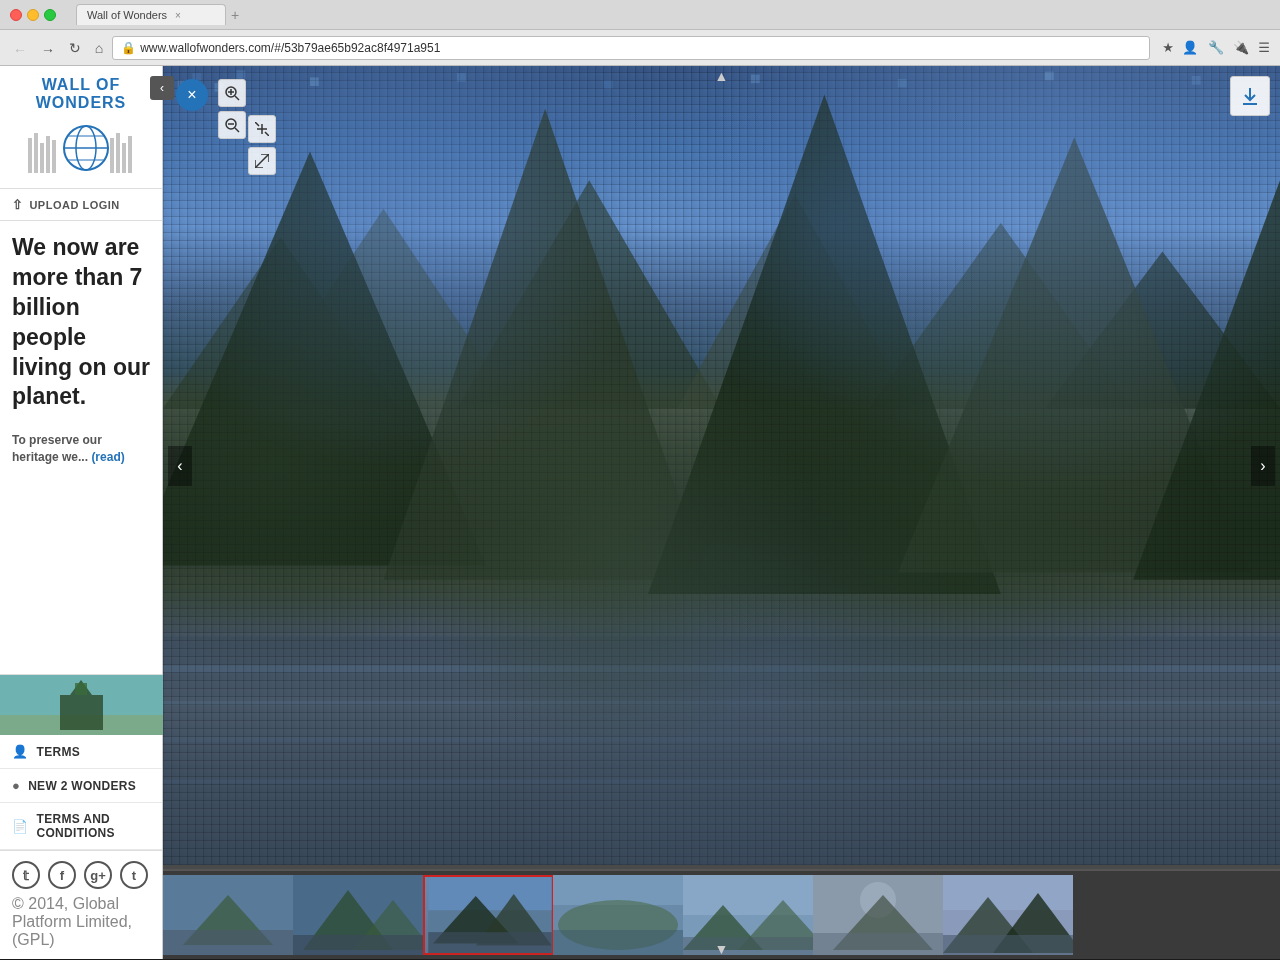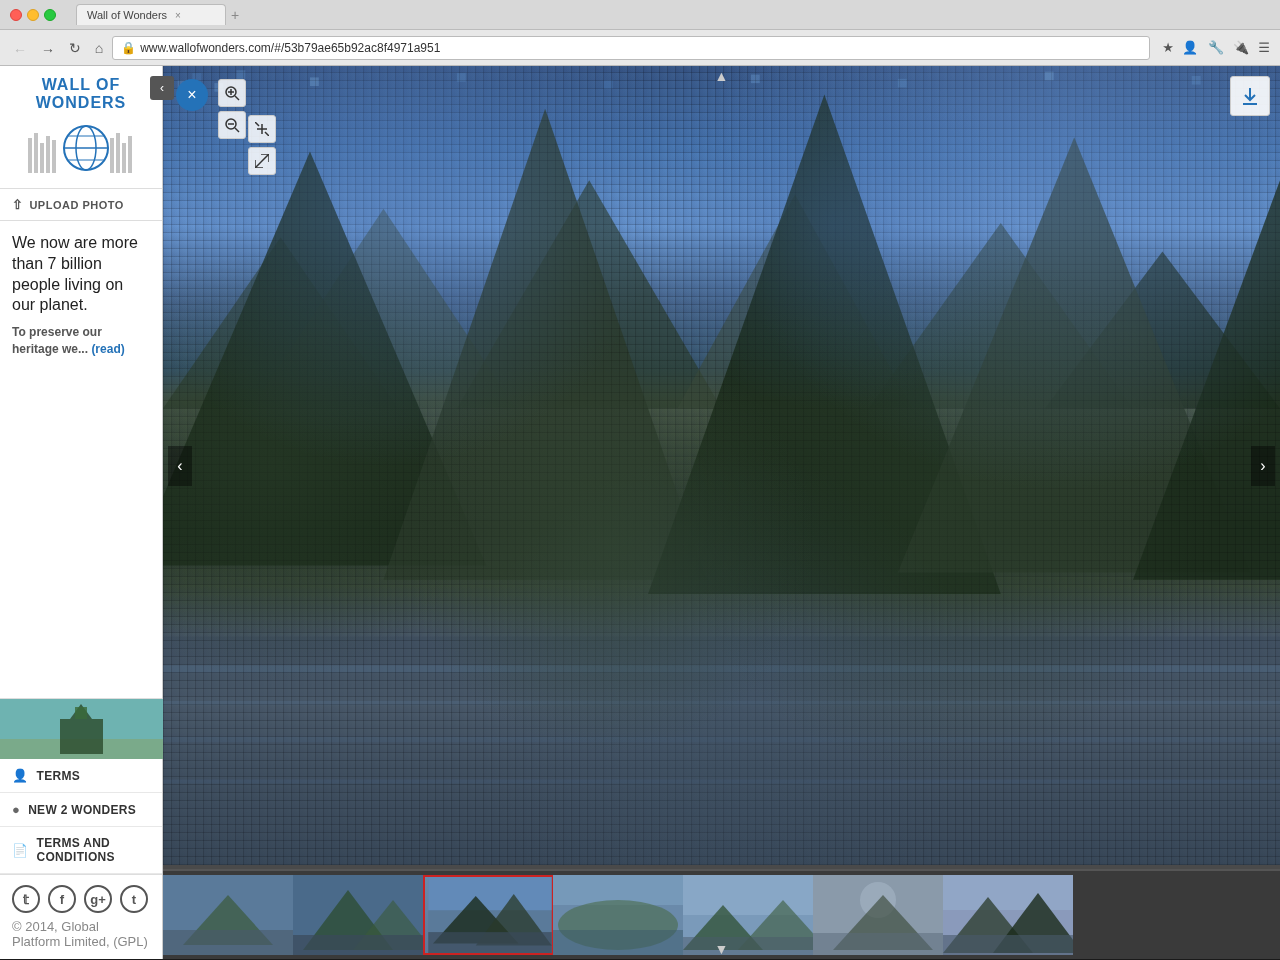--- a/index.html
+++ b/index.html
@@ -158,25 +158,25 @@
       color: #555;
       font-size: 13px;
     }
     .headline-text {
       padding: 12px;
       background: white;
       border-bottom: 1px solid #ddd;
       flex: 1;
     }
     .headline-main {
-      font-size: 16px;
-      font-weight: normal;
+      font-size: 23px;
+      font-weight: bold;
       color: #222;
       line-height: 1.3;
-      margin-bottom: 8px;
+      margin-bottom: 20px;
     }
     .headline-sub {
       font-size: 12px;
       color: #555;
       line-height: 1.4;
       font-weight: bold;
     }
     .read-link {
       color: #2472b8;
       text-decoration: none;
@@ -228,21 +228,21 @@
       border: 2px solid #555;
       display: flex;
       align-items: center;
       justify-content: center;
       font-size: 13px;
       color: #555;
       cursor: pointer;
       font-weight: bold;
     }
     .copyright {
-      font-size: 13px;
+      font-size: 16px;
       color: #888;
     }
 
     
     .content-area {
       flex: 1;
       display: flex;
       flex-direction: column;
       background: #4a4a4a;
       position: relative;
@@ -582,21 +582,21 @@
 
         <rect x="84" y="20" width="4" height="35" fill="#aaa" opacity="0.7"></rect>
         <rect x="90" y="15" width="4" height="40" fill="#aaa" opacity="0.7"></rect>
         <rect x="96" y="25" width="4" height="30" fill="#aaa" opacity="0.7"></rect>
         <rect x="102" y="18" width="4" height="37" fill="#aaa" opacity="0.7"></rect>
       </svg>
     </div>
 
     <div class="upload-btn">
       <span class="upload-icon">⇧</span>
-      <span>UPLOAD PHOTO</span>
+      <span>UPLOAD LOGIN</span>
     </div>
 
     <div class="headline-text">
       <p class="headline-main">We now are more than 7 billion people living on our planet.</p>
       <p class="headline-sub">
         <span>To preserve our heritage we...</span>
         <a class="read-link" href="#">(read)</a>
       </p>
     </div>
 

